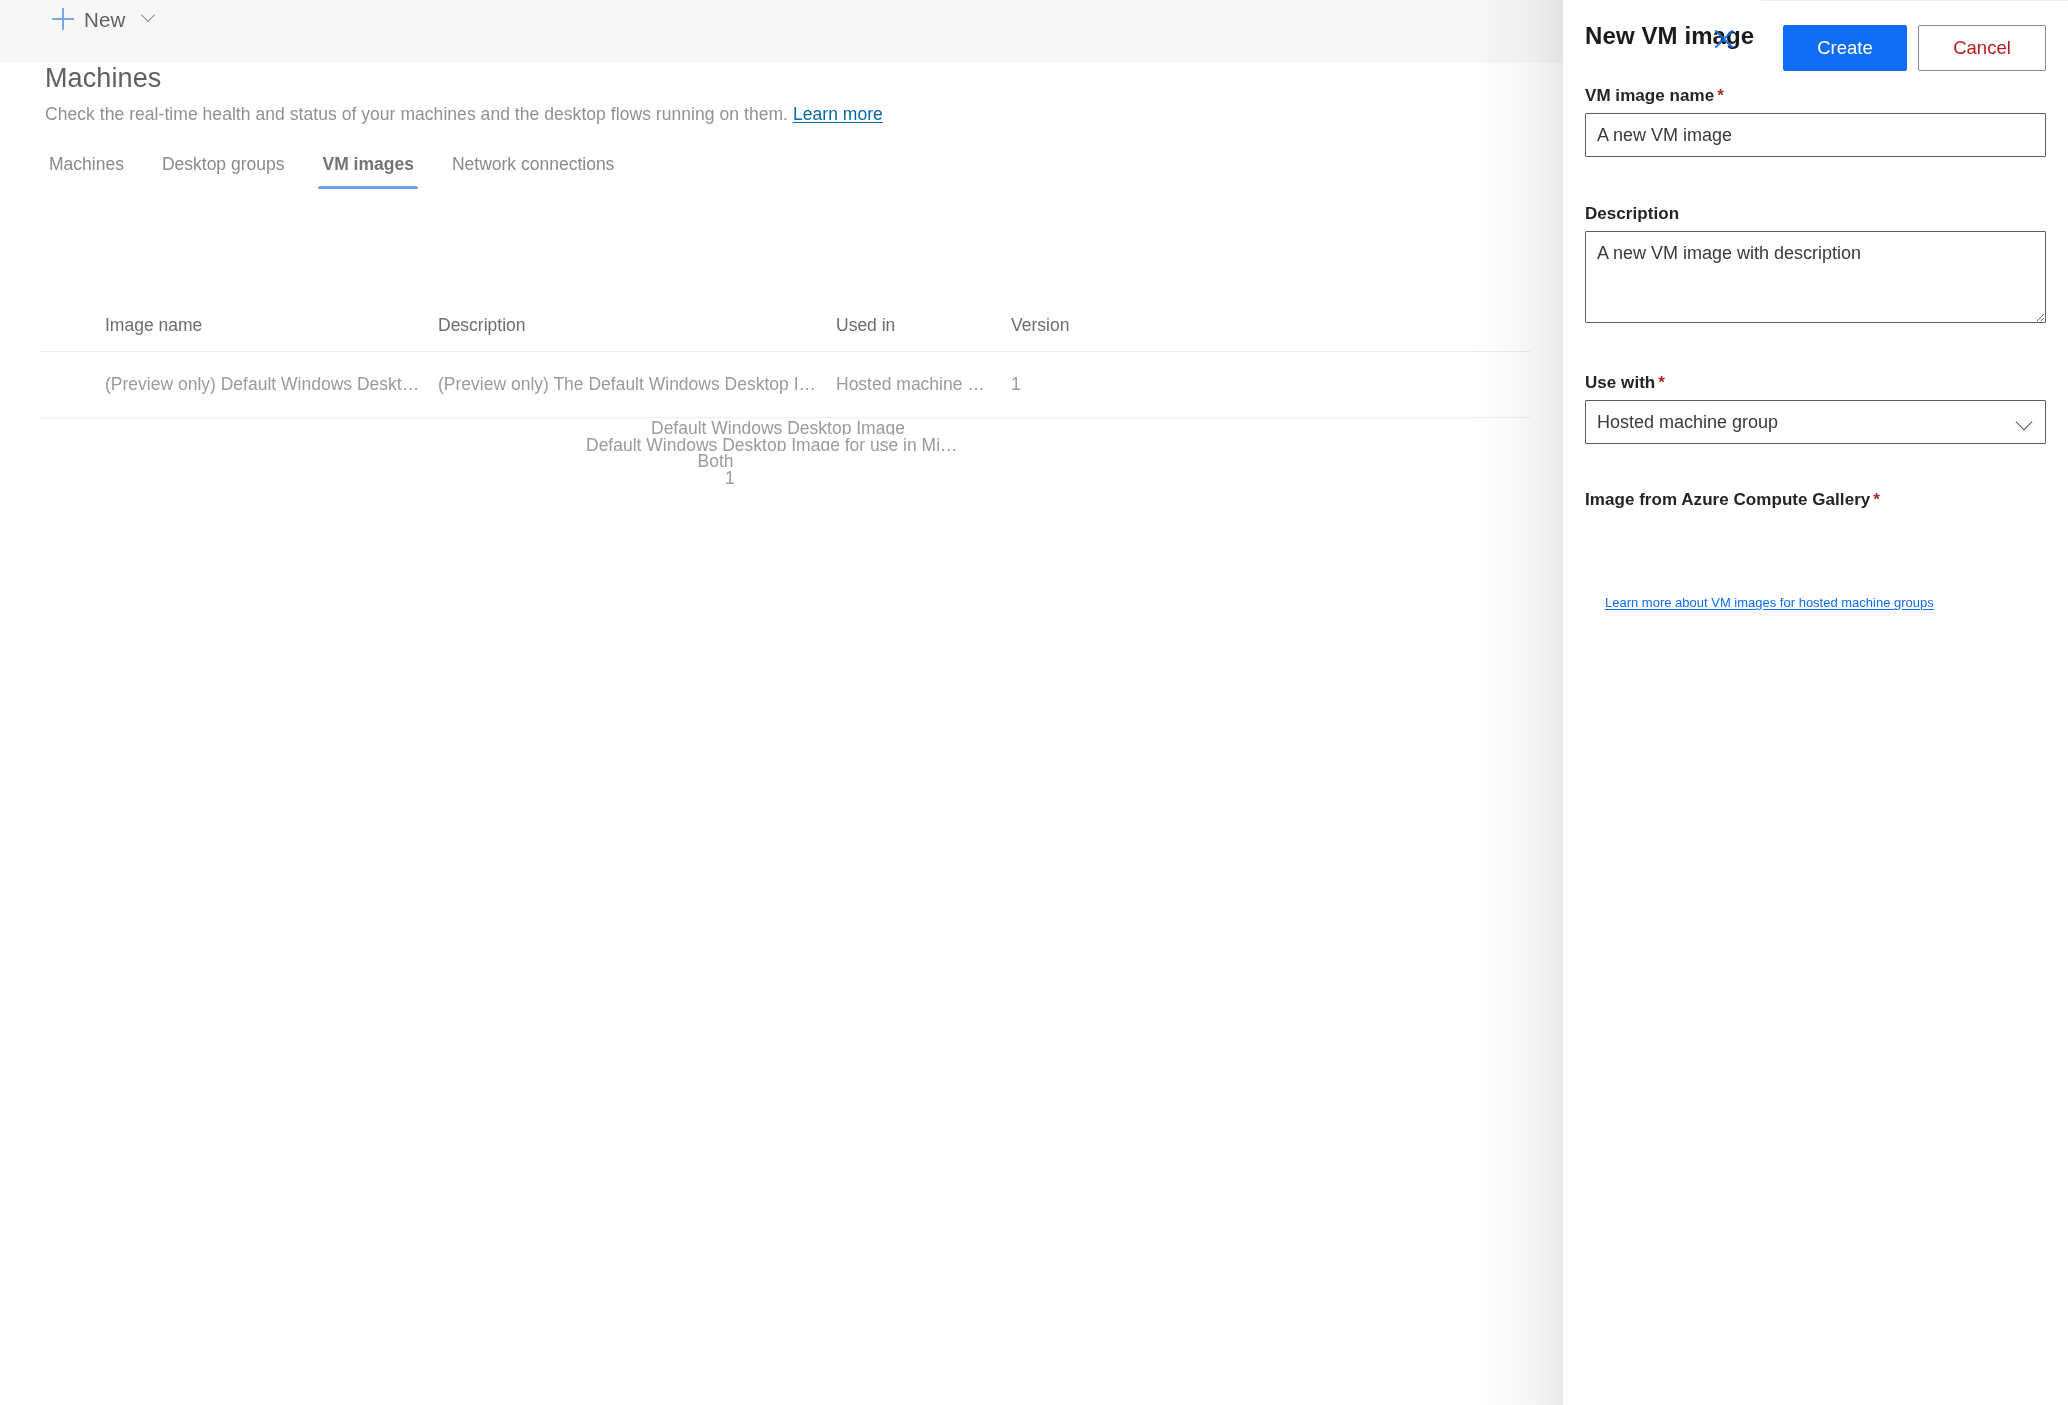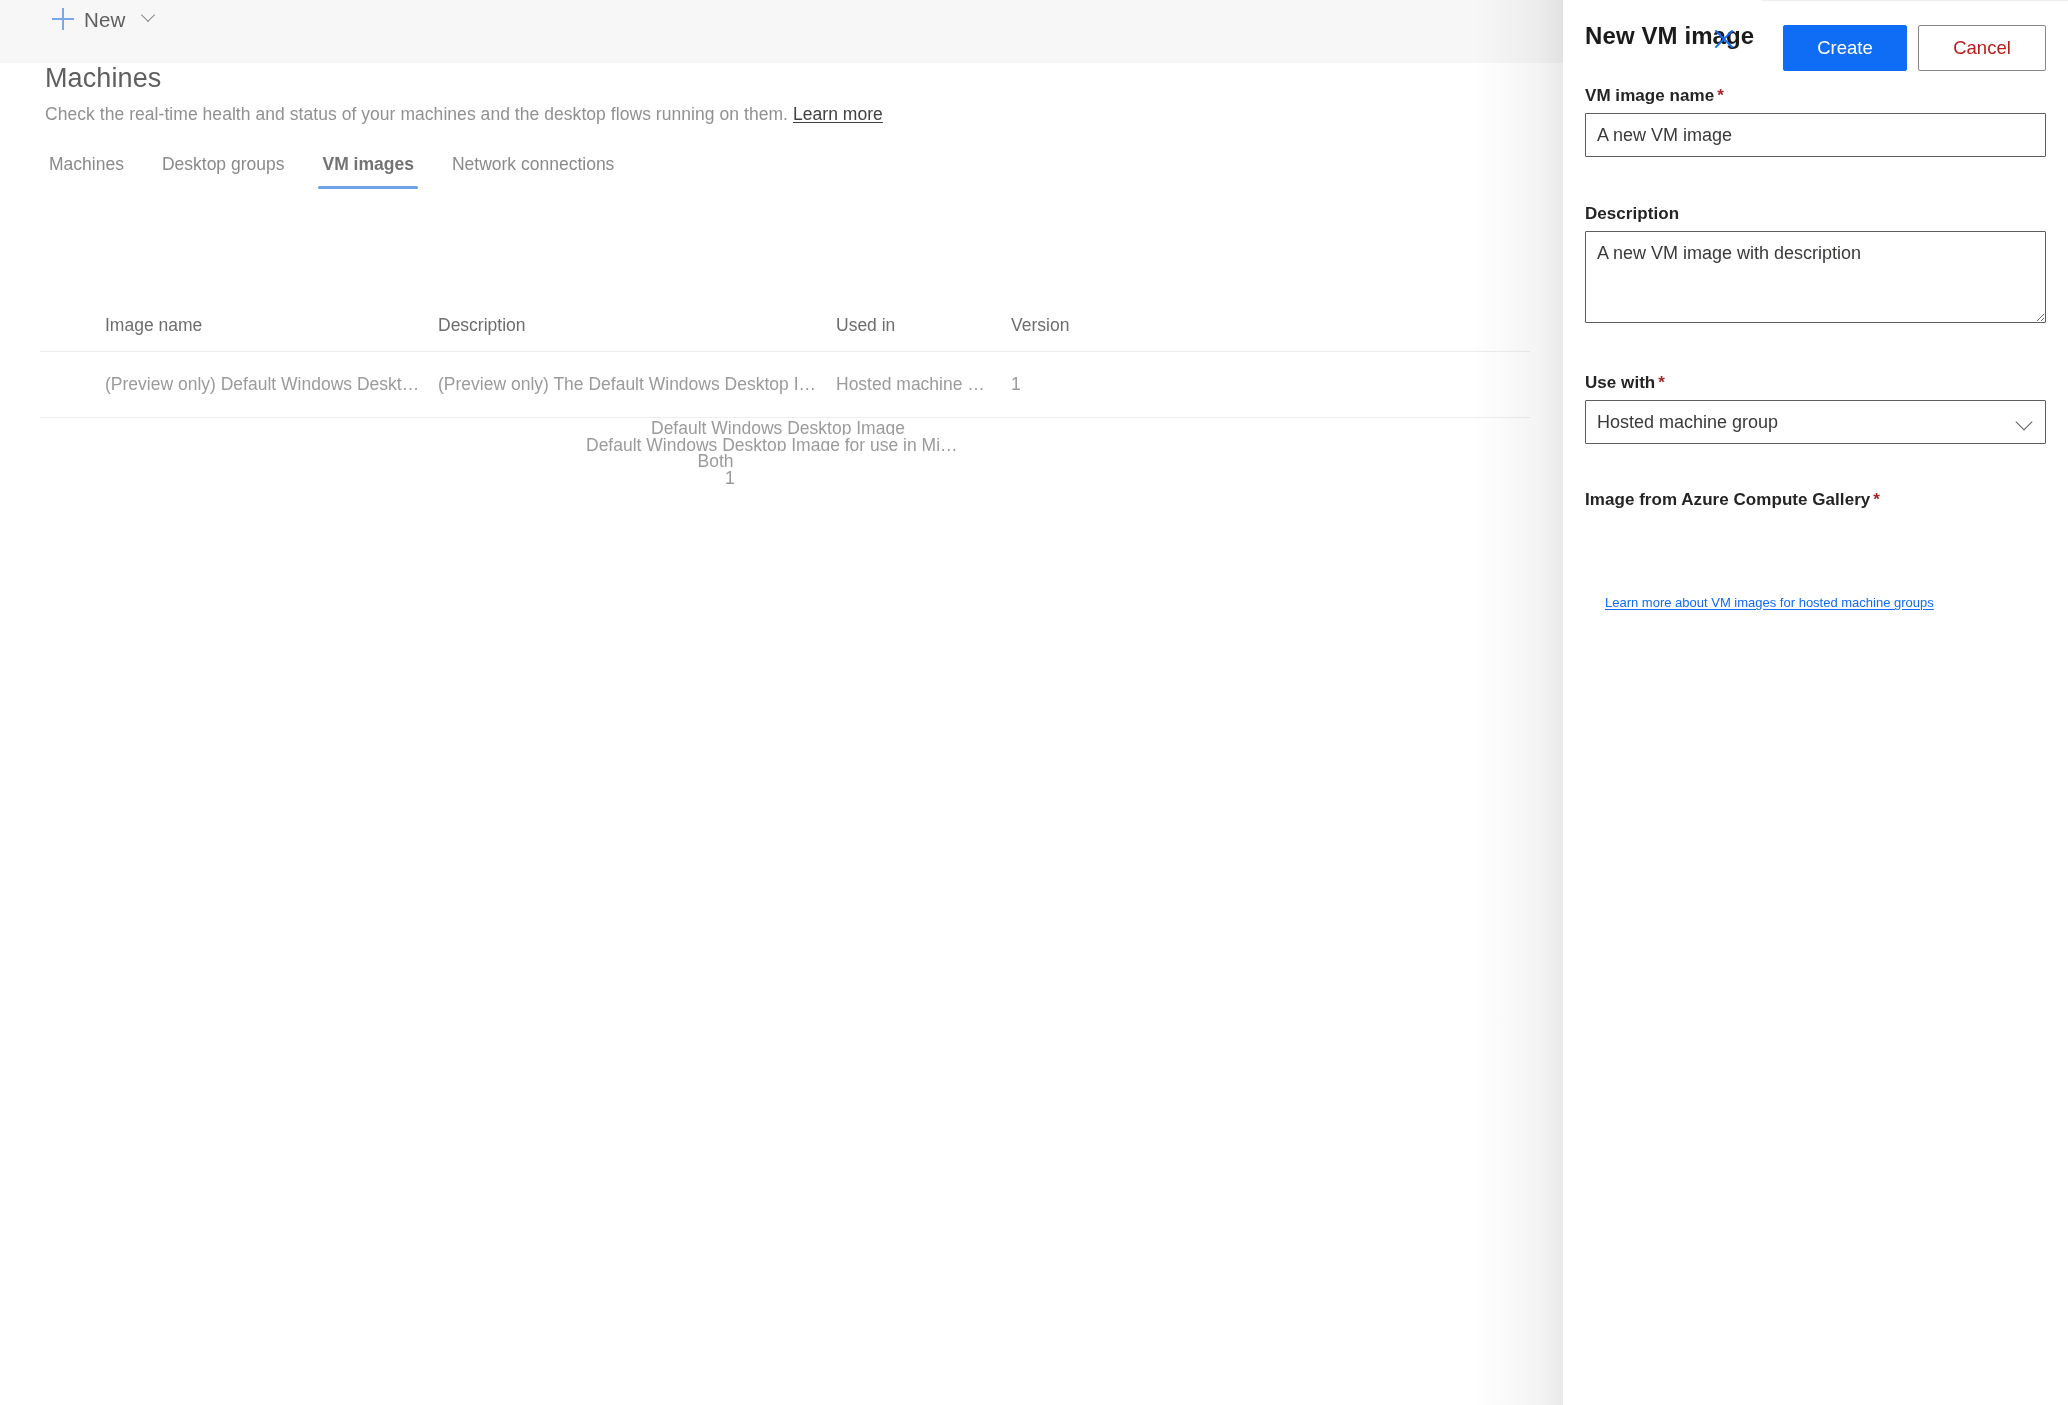--- a/index.html
+++ b/index.html
@@ -54,21 +54,21 @@
   
   #page-title {
     position: absolute; left: 45px; top: 63px;
     font-size: 27px; color: #5f5f5f; font-weight: 400; letter-spacing: .1px;
   }
   #page-subtitle {
     position: absolute; left: 45px; top: 104px;
     font-size: 17.5px; color: #919191; letter-spacing: .05px; white-space: nowrap;
   }
   #page-subtitle a {
-    color: #404040; text-underline-offset: 2px; margin-top: 32px;
+    color: #0369a1; text-underline-offset: 2px; margin-top: 32px;
   }
 
   
   #tabs {
     position: absolute; left: 45px; top: 148px;
     display: flex; align-items: flex-end; gap: 0;
   }
   .tab {
     position: relative; padding: 6px 19px 14px 19px;
     font-size: 17.5px; color: #8a8a8a; cursor: pointer; white-space: nowrap;

